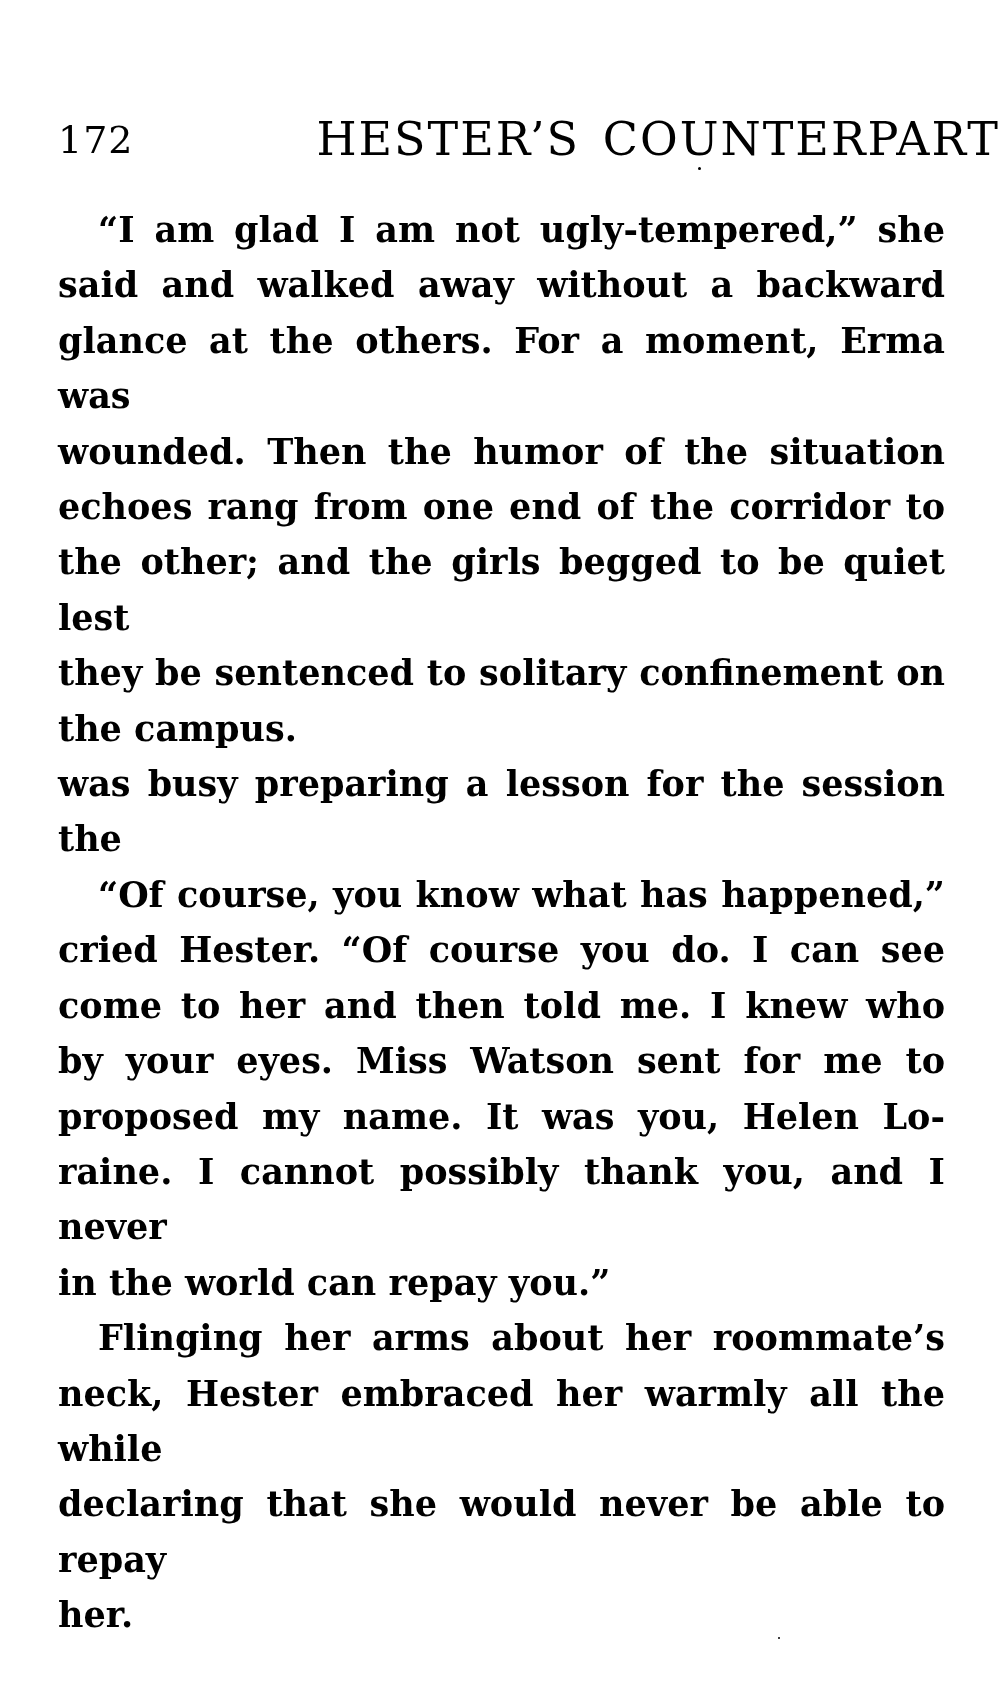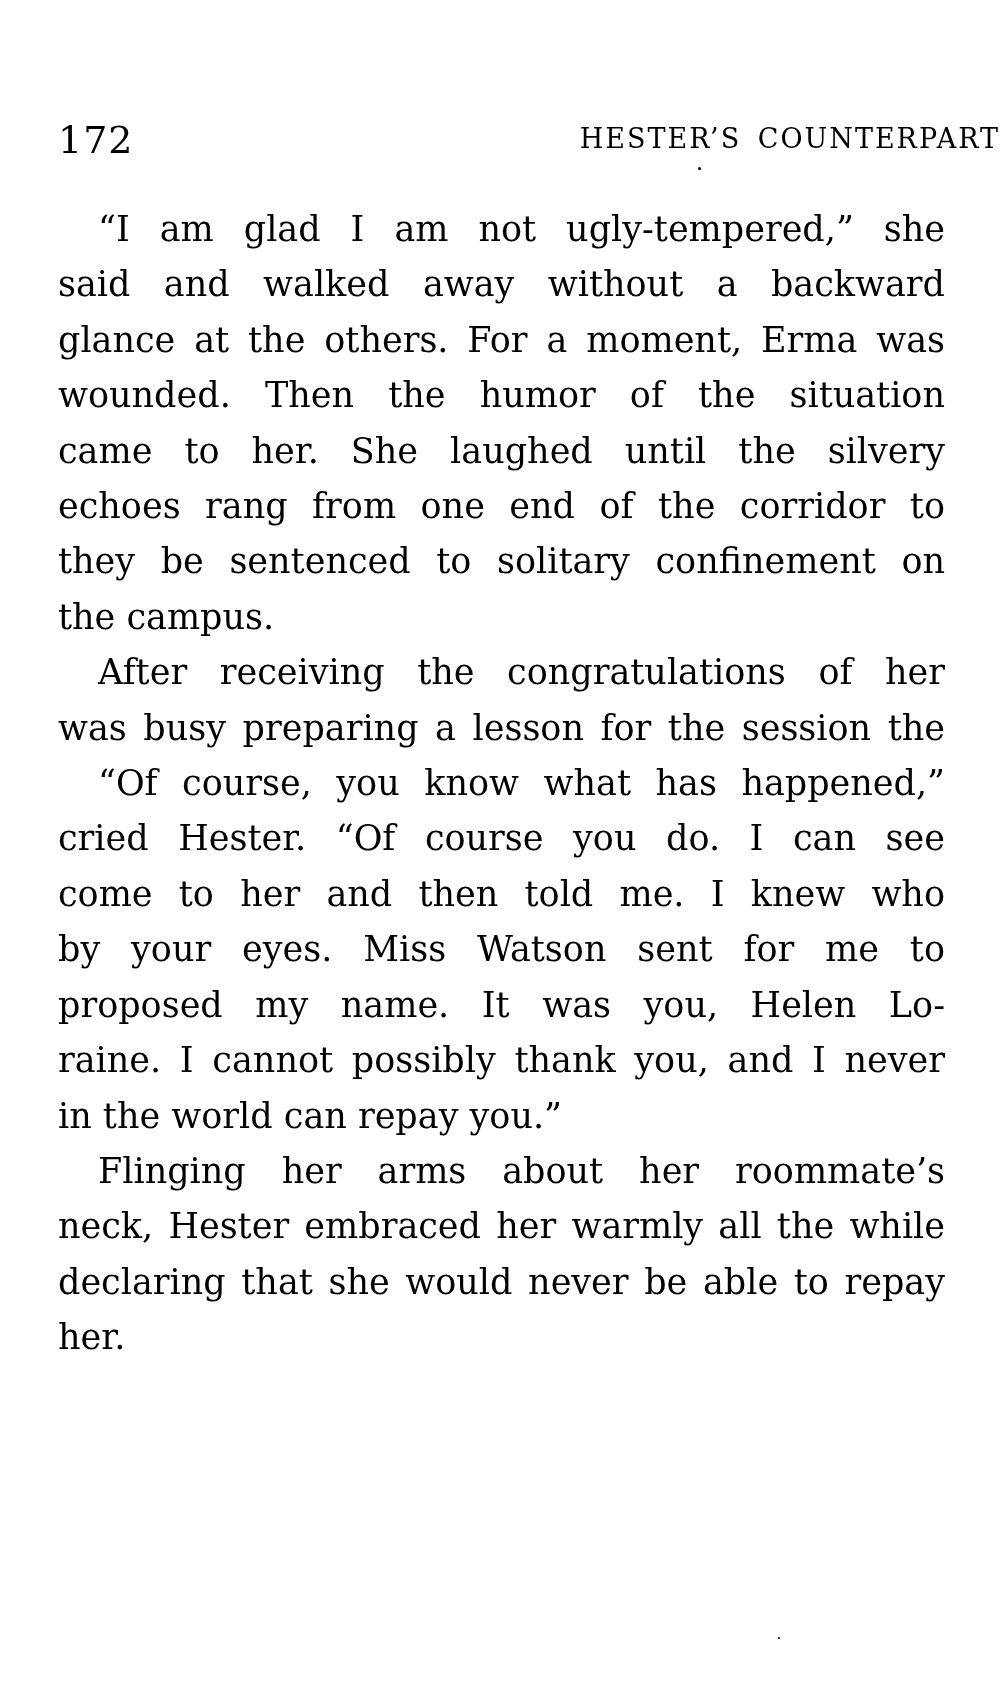--- a/index.html
+++ b/index.html
@@ -30,32 +30,33 @@
   .page-number {
     position: absolute;
     left: 58px;
     top: 1px;
     font-size: 38px;
     line-height: 50px;
     letter-spacing: 1px;
   }
   .running-title {
     display: inline-block;
-    font-size: 27px;
+    font-size: 46px;
     line-height: 50px;
     letter-spacing: 2px;
     word-spacing: 6px;
   }
   .body-text {
     margin: 38px 55px 0 58px;
     font-size: 35px;
     line-height: 55.4px;
   }
   .paragraph {
     margin: 0;
+    font-weight: bold;
   }
   .text-line {
     text-align: justify;
     text-align-last: justify;
   }
   .text-line.last {
     text-align-last: left;
   }
   .text-line.first {
     text-indent: 40px;
@@ -75,27 +76,26 @@
     <span class="page-number">172</span>
     <span class="running-title">HESTER’S COUNTERPART</span>
   </div>
 
   <div class="body-text">
       <div class="paragraph">
         <div class="text-line first">“I am glad I am not ugly-tempered,” she</div>
         <div class="text-line">said and walked away without a backward</div>
         <div class="text-line">glance at the others.  For a moment, Erma was</div>
         <div class="text-line">wounded.  Then the humor of the situation</div>
-        <div class="text-line">came to her.  She laughed until the silvery</div>
         <div class="text-line">echoes rang from one end of the corridor to</div>
+        <div class="text-line">the other; and the girls begged to be quiet lest</div>
         <div class="text-line">they be sentenced to solitary confinement on</div>
         <div class="text-line last">the campus.</div>
       </div>
       <div class="paragraph">
-        <div class="text-line first">After receiving the congratulations of her</div>
         <div class="text-line">was busy preparing a lesson for the session the</div>
       </div>
       <div class="paragraph">
         <div class="text-line first">“Of course, you know what has happened,”</div>
         <div class="text-line">cried Hester.  “Of course you do.  I can see</div>
         <div class="text-line">come to her and then told me.  I knew who</div>
         <div class="text-line">by your eyes.  Miss Watson sent for me to</div>
         <div class="text-line">proposed my name.  It was you, Helen Lo-</div>
         <div class="text-line">raine.  I cannot possibly thank you, and I never</div>
         <div class="text-line last">in the world can repay you.”</div>

